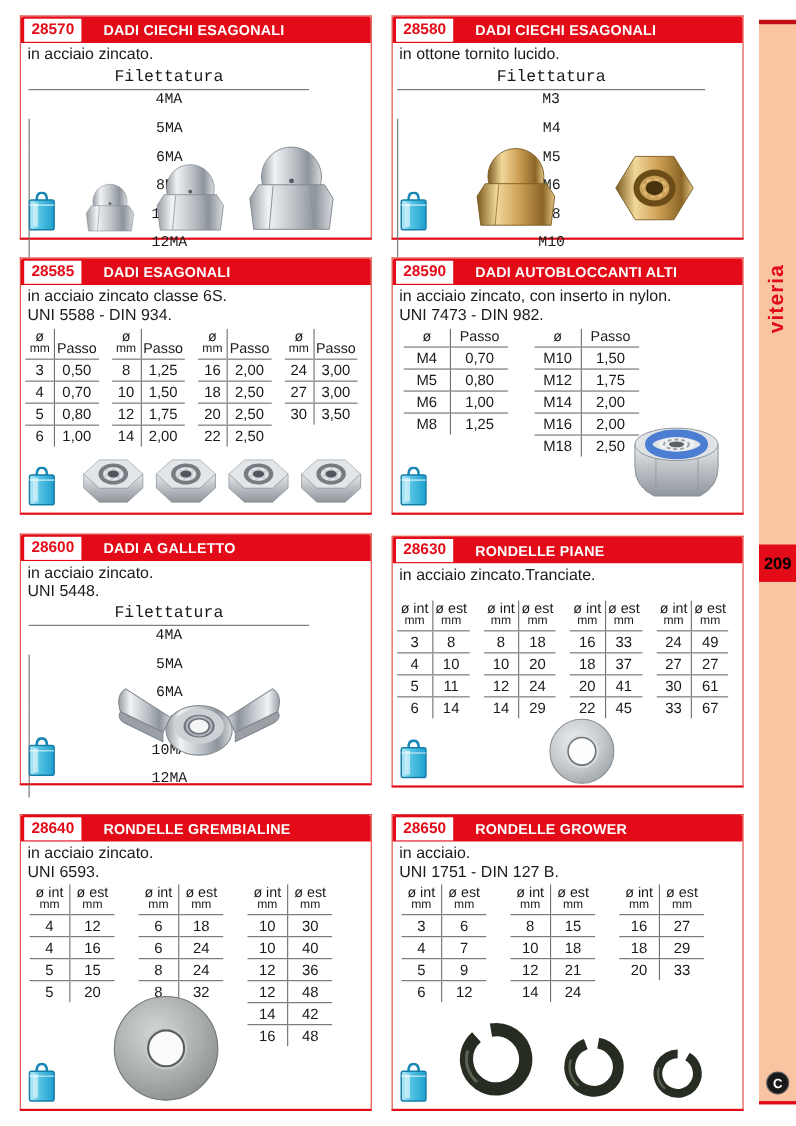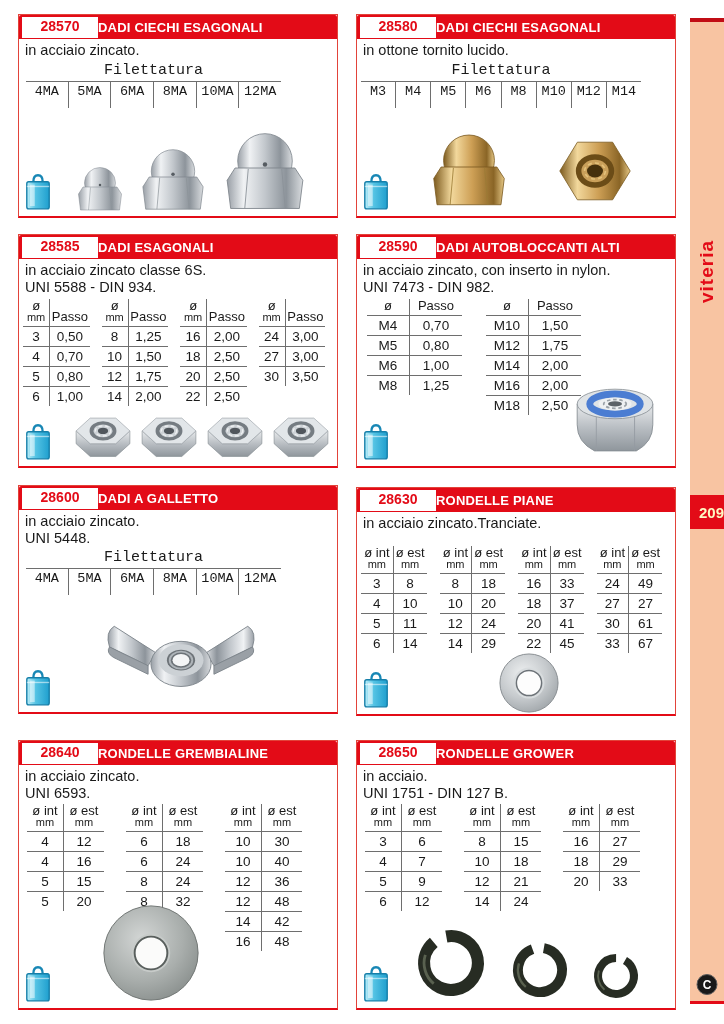--- a/index.html
+++ b/index.html
@@ -2,27 +2,27 @@
 <html><head>
 <meta charset="utf-8">
 <style>
   html,body{margin:0;padding:0;background:#ffffff;}
   .page{position:relative;width:724px;height:1024px;background:#fff;overflow:hidden;
         font-family:"Liberation Sans","DejaVu Sans",sans-serif;color:#1a1a1a;}
   
   .box{position:absolute;background:#fff;border:1px solid #e2433a;border-bottom:2px solid #e30b17;}
   .box-header{height:24px;background:#e30b17;display:flex;align-items:center;border-radius:2px 2px 0 0;}
   .code-chip{background:#fff;color:#e30b17;font-weight:bold;font-size:14px;height:21px;line-height:19px;
-             padding:0 16px;margin-left:3px;min-width:44px;text-align:center;}
-  .box-title{color:#fff;font-weight:bold;font-size:13px;letter-spacing:.2px;margin-left:0;white-space:nowrap;}
+             padding:0 4px;margin-left:3px;min-width:44px;text-align:center;}
+  .box-title{color:#fff;font-weight:bold;font-size:13px;letter-spacing:.2px;margin-left:20px;white-space:nowrap;}
   .desc{margin:3px 6px 0 6px;font-size:14.5px;line-height:17px;}
   
   .fil-table{position:relative;font-family:Liberation Mono, monospace;}
   .fil-label{text-align:center;font-size:15px;padding-bottom:2px;}
-  .fil-row{display:flex;border-top:1.5px solid #6e6e6e;}
+  .fil-row{display:flex;border-top:1.5px solid #6e6e6e;flex-direction:column;}
   .fil-cell{flex:1;text-align:center;font-size:13.5px;padding:2px 0 9px 0;border-left:1.5px solid #6e6e6e;}
   .fil-cell:first-child{border-left:none;}
   
   .pairs-wrap{display:flex;align-items:flex-start;}
   .pair-group{border-collapse:collapse;}
   .pair-group th,.pair-group td{text-align:center;padding:0;font-weight:normal;}
   .pair-group th{vertical-align:bottom;padding-bottom:3px;}
   .pair-group .h-top{font-size:13px;line-height:13px;}
   .pair-group .h-sub{font-size:11px;line-height:11px;}
   .pair-group tr{border-bottom:1.5px solid #6e6e6e;}
@@ -43,22 +43,22 @@
   .t64x .pair-group th:last-child, .t64x .pair-group td:last-child {width:40px;}
   
   .img-row{position:absolute;display:flex;align-items:flex-end;}
   .pkg-icon{position:absolute;left:5px;bottom:4px;width:28px;height:38px;}
   
   .sidebar{position:absolute;left:690px;top:18px;width:34px;height:986px;background:#f8c4a2;}
   .sidebar-topline{position:absolute;top:0;left:0;width:100%;height:4px;background:#c10d15;}
   .sidebar-bottomline{position:absolute;bottom:0;left:0;width:100%;height:3px;background:#e30b17;}
   .tab-label{position:absolute;top:205px;left:0;width:34px;height:96px;display:flex;align-items:center;justify-content:center;}
   .tab-label span{writing-mode:vertical-rl;transform:rotate(180deg);color:#e30b17;font-weight:bold;font-size:19px;letter-spacing:1px;}
-  .page-badge{position:absolute;top:477px;left:0;width:34px;height:34px;background:#e30b17;color:#fef9c3;
-              font-weight:bold;font-size:15px;display:flex;align-items:center;justify-content:flex-end;}
+  .page-badge{position:absolute;top:477px;left:0;width:34px;height:34px;background:#e30b17;color:#000000;
+              font-weight:bold;font-size:15px;display:flex;align-items:center;justify-content:center;}
   .logo-circle{position:absolute;bottom:9px;left:50%;transform:translateX(-50%);width:19px;height:19px;border-radius:50%;
                background:#191919;border:1px solid #5c5c5c;color:#fff;font-size:12px;font-weight:bold;
                display:flex;align-items:center;justify-content:center;}
 </style>
 </head>
 <body>
 
 <svg width="0" height="0" style="position:absolute" aria-hidden="true">
   <defs>
     <linearGradient id="gSil" x1="0" y1="0" x2="1" y2="0">

